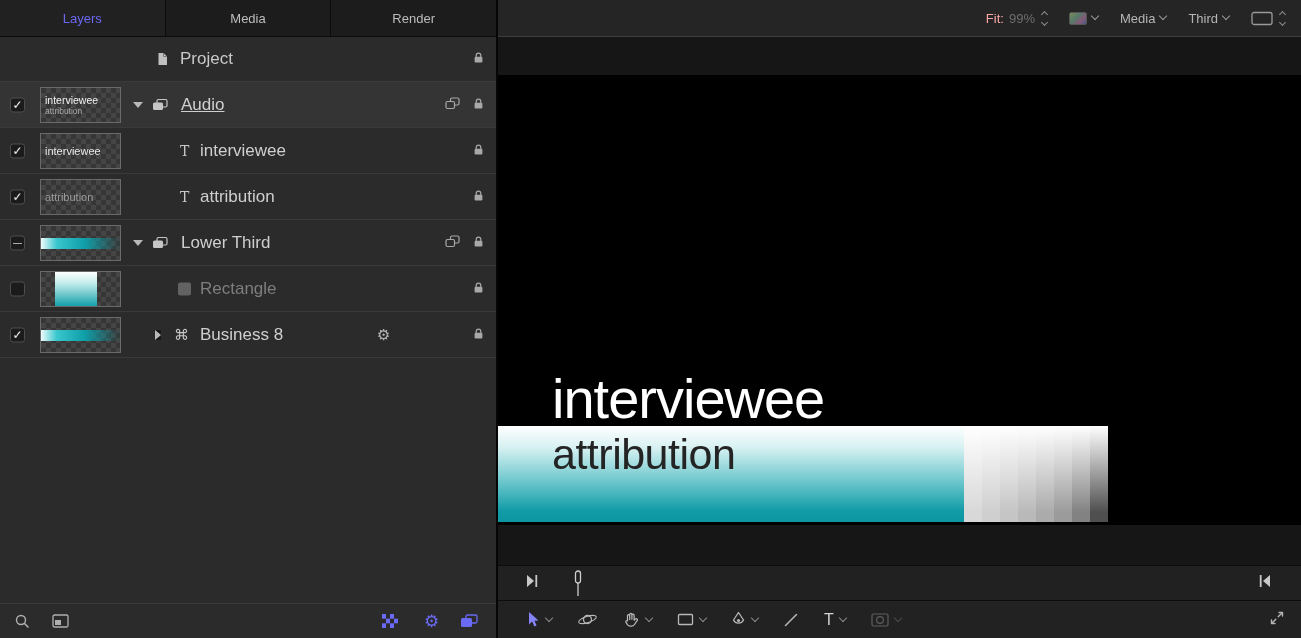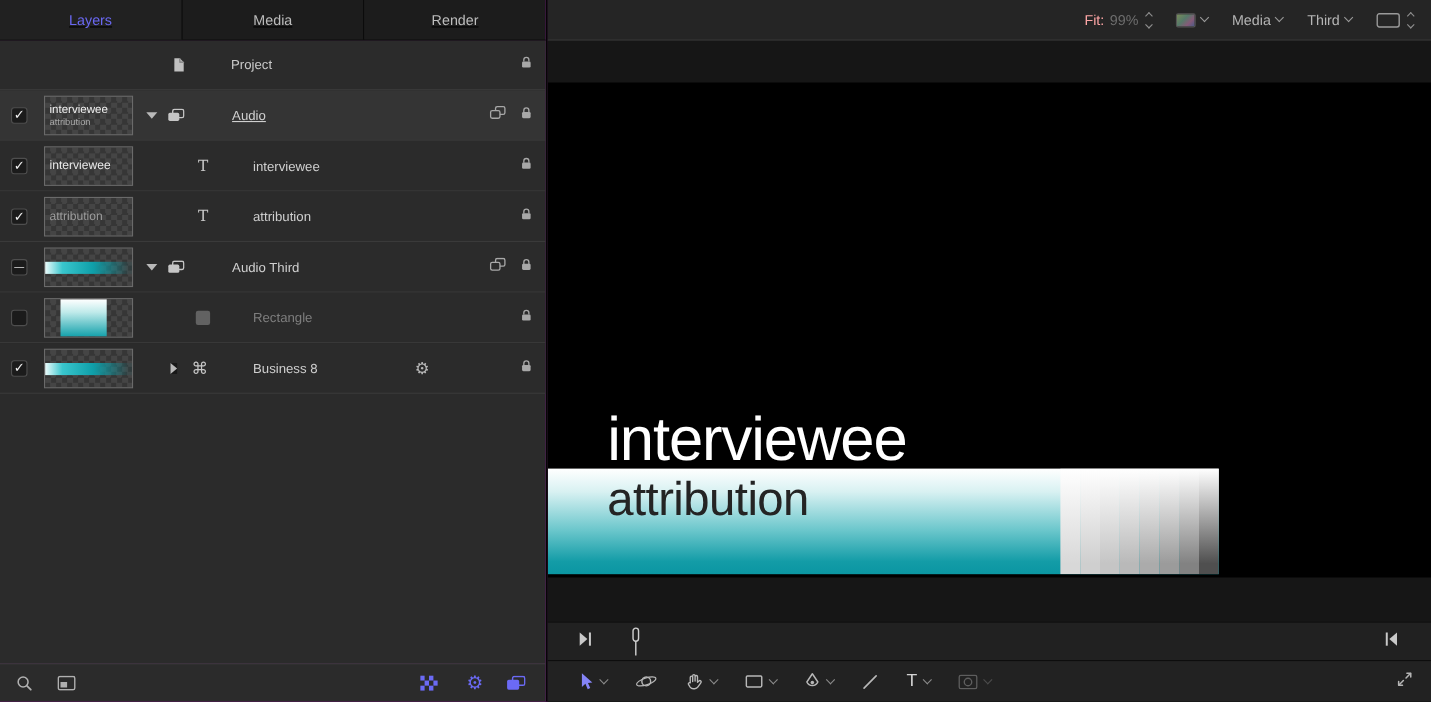--- a/index.html
+++ b/index.html
@@ -1,21 +1,21 @@
 <!DOCTYPE html>
 <html><head>
 <meta charset="utf-8">
 <style>
   * { margin:0; padding:0; box-sizing:border-box; }
   html,body { width:1301px; height:638px; overflow:hidden; background:#000; }
   body { font-family:"Liberation Sans", sans-serif; -webkit-font-smoothing:antialiased; }
   .app { width:1301px; height:638px; display:flex; }
 
   
-  .left { width:498px; height:100%; background:#a21caf; border-right:2px solid #060606; display:flex; flex-direction:column;text-decoration:underline; }
+  .left { width:498px; height:100%; background:#14b8a6; border-right:2px solid #060606; display:flex; flex-direction:column; }
   .tabs { height:37px; display:flex; background:#1c1c1c; border-bottom:1px solid #0b0b0b; flex:none; }
   .tab { flex:1; display:flex; align-items:center; justify-content:center; font-size:13px; color:#bdbdbd; border-right:1px solid #0b0b0b; }
   .tab:last-child { border-right:none; }
   .tab.active { color:#6a68f2; background:#212121; }
 
   .rows { flex:1; background:#2b2b2b; overflow:hidden; }
   .row { position:relative; height:46px; border-bottom:1px solid #3a3a3a; background:#2b2b2b; }
   .row.project { height:45px; }
   .row.selected { background:#343434; }
 
@@ -42,21 +42,21 @@
   .tri.down { left:133px; margin-top:-3px; border-left:5px solid transparent; border-right:5px solid transparent; border-top:6px solid #b9b9b9; }
   .tri.right { left:155px; margin-top:-5px; border-top:5px solid transparent; border-bottom:5px solid transparent; border-left:6px solid #b9b9b9; }
 
   .type-icon { position:absolute; top:50%; transform:translateY(-50%); display:flex; align-items:center; }
   .ti-group { left:152px; }
   .ti-doc { left:157px; }
   .ti-text { left:180px; font-family:"DejaVu Serif", serif; font-size:14px; color:#c8c8c8; }
   .ti-rect { left:178px; width:13px; height:13px; border-radius:2px; background:#8f8f8f; opacity:.55; }
   .ti-gen { left:174px; font-family:"DejaVu Sans", sans-serif; font-size:15px; color:#c6c6c6; }
 
-  .label { position:absolute; top:50%; transform:translateY(-50%); font-size:12px; color:#cfcfcf; white-space:nowrap;margin-left:30px; }
+  .label { position:absolute; top:50%; transform:translateY(-50%); font-size:17px; color:#cfcfcf; white-space:nowrap; }
   .label.grp { left:181px; }
   .label.txt { left:200px; }
   .label.underlined { text-decoration:underline; }
   .label.dim { color:#7e7e7e; }
   .label.proj { left:180px; color:#c9c9c9; }
 
   .lock { position:absolute; right:12px; top:50%; transform:translateY(-50%); }
   .blend { position:absolute; right:36px; top:50%; transform:translateY(-50%); }
   .rowgear { position:absolute; left:377px; top:50%; transform:translateY(-50%); font-family:"DejaVu Sans", sans-serif; font-size:15px; color:#b8b8b8; }
 
@@ -193,21 +193,21 @@
       <div class="row">
         <span class="cb" data-state="dash"></span>
         <span class="thumb checker stripe"></span>
         <span class="tri down"></span>
         <span class="type-icon ti-group">
           <svg width="16" height="13" viewBox="0 0 16 13">
               <rect x="5" y="1" width="10" height="7.5" rx="1.5" fill="none" stroke="#c6c6c6" stroke-width="1.2"></rect>
               <rect x="1" y="4" width="10" height="7.5" rx="1.5" fill="#c6c6c6"></rect>
             </svg>
         </span>
-        <span class="label grp">Audio Third</span>
+        <span class="label grp">Lower Third</span>
         <span class="blend">
           <svg width="15" height="13" viewBox="0 0 15 13">
               <rect x="5.5" y="1" width="8.5" height="7" rx="1.5" fill="none" stroke="#a8a8a8" stroke-width="1.2"></rect>
               <rect x="1" y="4.5" width="8.5" height="7" rx="1.5" fill="#2b2b2b" stroke="#a8a8a8" stroke-width="1.2"></rect>
             </svg>
         </span>
         <span class="lock">
           <svg width="11" height="13" viewBox="0 0 11 13">
               <path d="M3.2 6 V4.4 a2.3 2.3 0 0 1 4.6 0 V6" fill="none" stroke="#a8a8a8" stroke-width="1.2"></path>
               <rect x="1.6" y="5.8" width="7.8" height="5.6" rx="1.2" fill="#a8a8a8"></rect>

